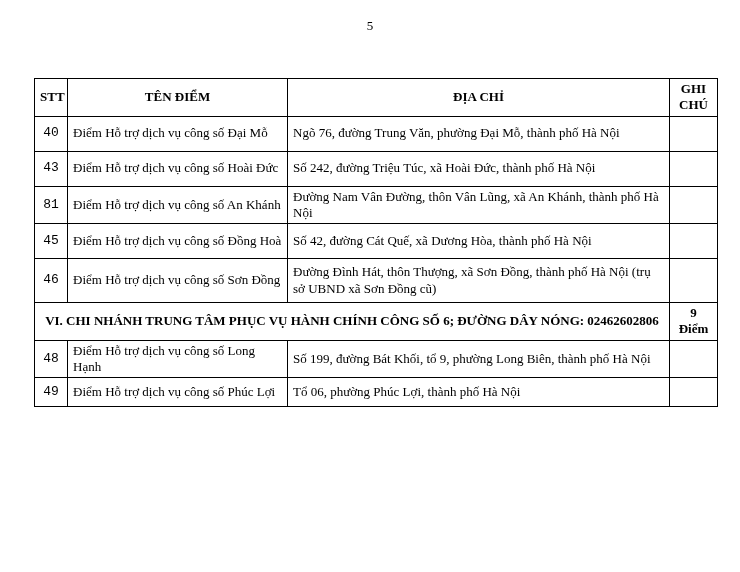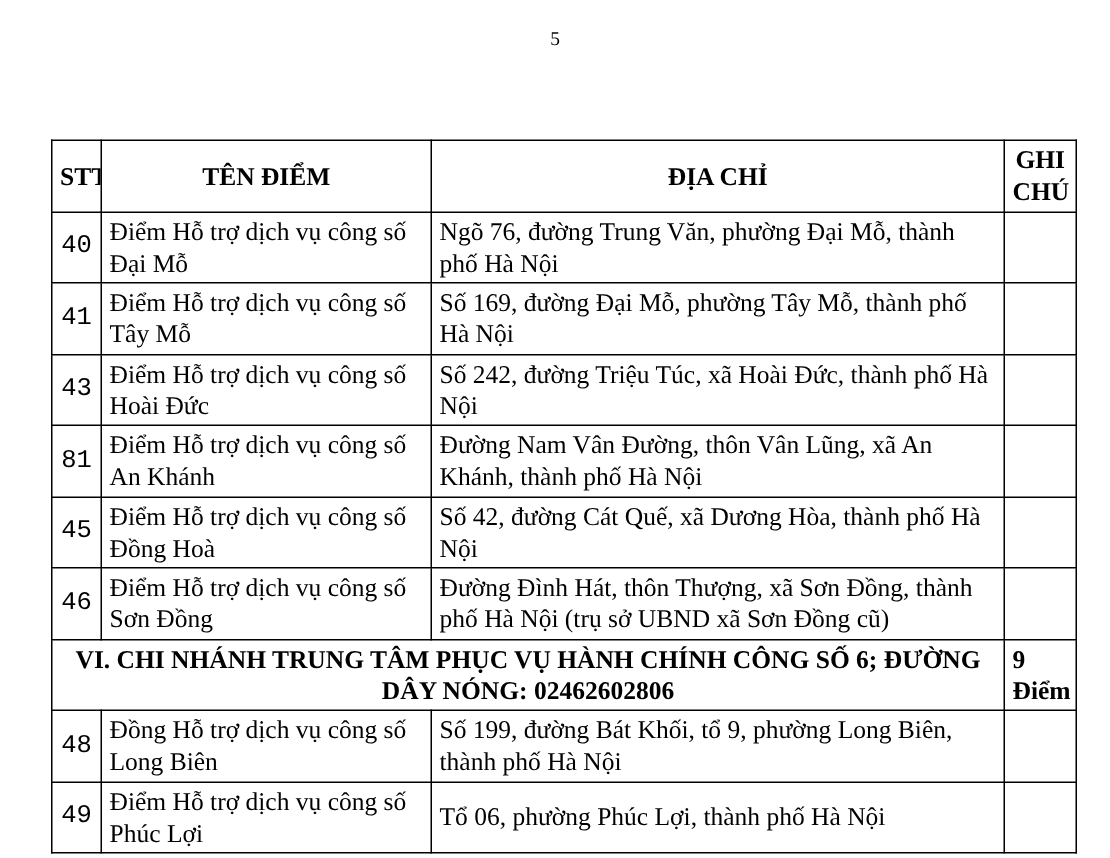--- a/index.html
+++ b/index.html
@@ -13,26 +13,26 @@
     overflow: hidden;
   }
   .page-number {
     margin-top: 18px;
     height: 16px;
     text-align: center;
     font-size: 13px;
     line-height: 16px;
   }
   table.doc-table {
-    margin-top: 59px;
+    margin-top: 44px;
     margin-left: 34px;
     width: 683px;
     border-collapse: collapse;
     table-layout: fixed;
-    font-size: 17px;
+    font-size: 13px;
   }
   table.doc-table td, table.doc-table th {
     border: 1.5px solid #000000;
     padding: 2px 5px;
     vertical-align: middle;
     overflow: hidden;
     line-height: 1.25;
   }
   th.hdr { font-weight: bold; text-align: center; padding: 2px 2px; }
   tr.header-row { height: 28px; }
@@ -42,21 +42,21 @@
   tr.row-short { height: 29px; }
   td.stt { text-align: center; font-family: Liberation Mono, monospace; }
   td.name { text-align: left; }
   td.addr { text-align: left; }
   td.note { text-align: center; }
   td.section-title {
     font-weight: bold;
     text-align: center;
     padding-left: 4px;
   }
-  td.section-note { font-weight: bold; padding: 2px 1px; }
+  td.section-note { font-weight: bold; text-align: center; padding: 2px 1px; }
 </style>
 </head>
 <body>
 
 <div class="page">
   <div class="page-number">5</div>
 
   <table class="doc-table">
     <colgroup>
       <col style="width:33px">
@@ -70,26 +70,20 @@
       <th class="hdr">STT</th>
       <th class="hdr">TÊN ĐIỂM</th>
       <th class="hdr">ĐỊA CHỈ</th>
       <th class="hdr">GHI CHÚ</th>
     </tr>
 
     <tr class="row-std">
       <td class="stt">40</td>
       <td class="name">Điểm Hỗ trợ dịch vụ công số Đại Mỗ</td>
       <td class="addr">Ngõ 76, đường Trung Văn, phường Đại Mỗ, thành phố Hà Nội</td>
-      <td class="note"></td>
-    </tr>
-    <tr class="row-std">
-      <td class="stt">41</td>
-      <td class="name">Điểm Hỗ trợ dịch vụ công số Tây Mỗ</td>
-      <td class="addr">Số 169, đường Đại Mỗ, phường Tây Mỗ, thành phố Hà Nội</td>
       <td class="note"></td>
     </tr>
     <tr class="row-std">
       <td class="stt">43</td>
       <td class="name">Điểm Hỗ trợ dịch vụ công số Hoài Đức</td>
       <td class="addr">Số 242, đường Triệu Túc, xã Hoài Đức, thành phố Hà Nội</td>
       <td class="note"></td>
     </tr>
     <tr class="row-std">
       <td class="stt">81</td>
@@ -110,21 +104,21 @@
       <td class="note"></td>
     </tr>
 
     <tr class="row-section">
       <td class="section-title" colspan="3">VI. CHI NHÁNH TRUNG TÂM PHỤC VỤ HÀNH CHÍNH CÔNG SỐ 6; ĐƯỜNG DÂY NÓNG: 02462602806</td>
       <td class="section-note">9 Điểm</td>
     </tr>
 
     <tr class="row-short">
       <td class="stt">48</td>
-      <td class="name">Đồng Hỗ trợ dịch vụ công số Long Biên</td>
+      <td class="name">Điểm Hỗ trợ dịch vụ công số Long Hạnh</td>
       <td class="addr">Số 199, đường Bát Khối, tổ 9, phường Long Biên, thành phố Hà Nội</td>
       <td class="note"></td>
     </tr>
     <tr class="row-short">
       <td class="stt">49</td>
       <td class="name">Điểm Hỗ trợ dịch vụ công số Phúc Lợi</td>
       <td class="addr">Tổ 06, phường Phúc Lợi, thành phố Hà Nội</td>
       <td class="note"></td>
     </tr>
   </tbody>

